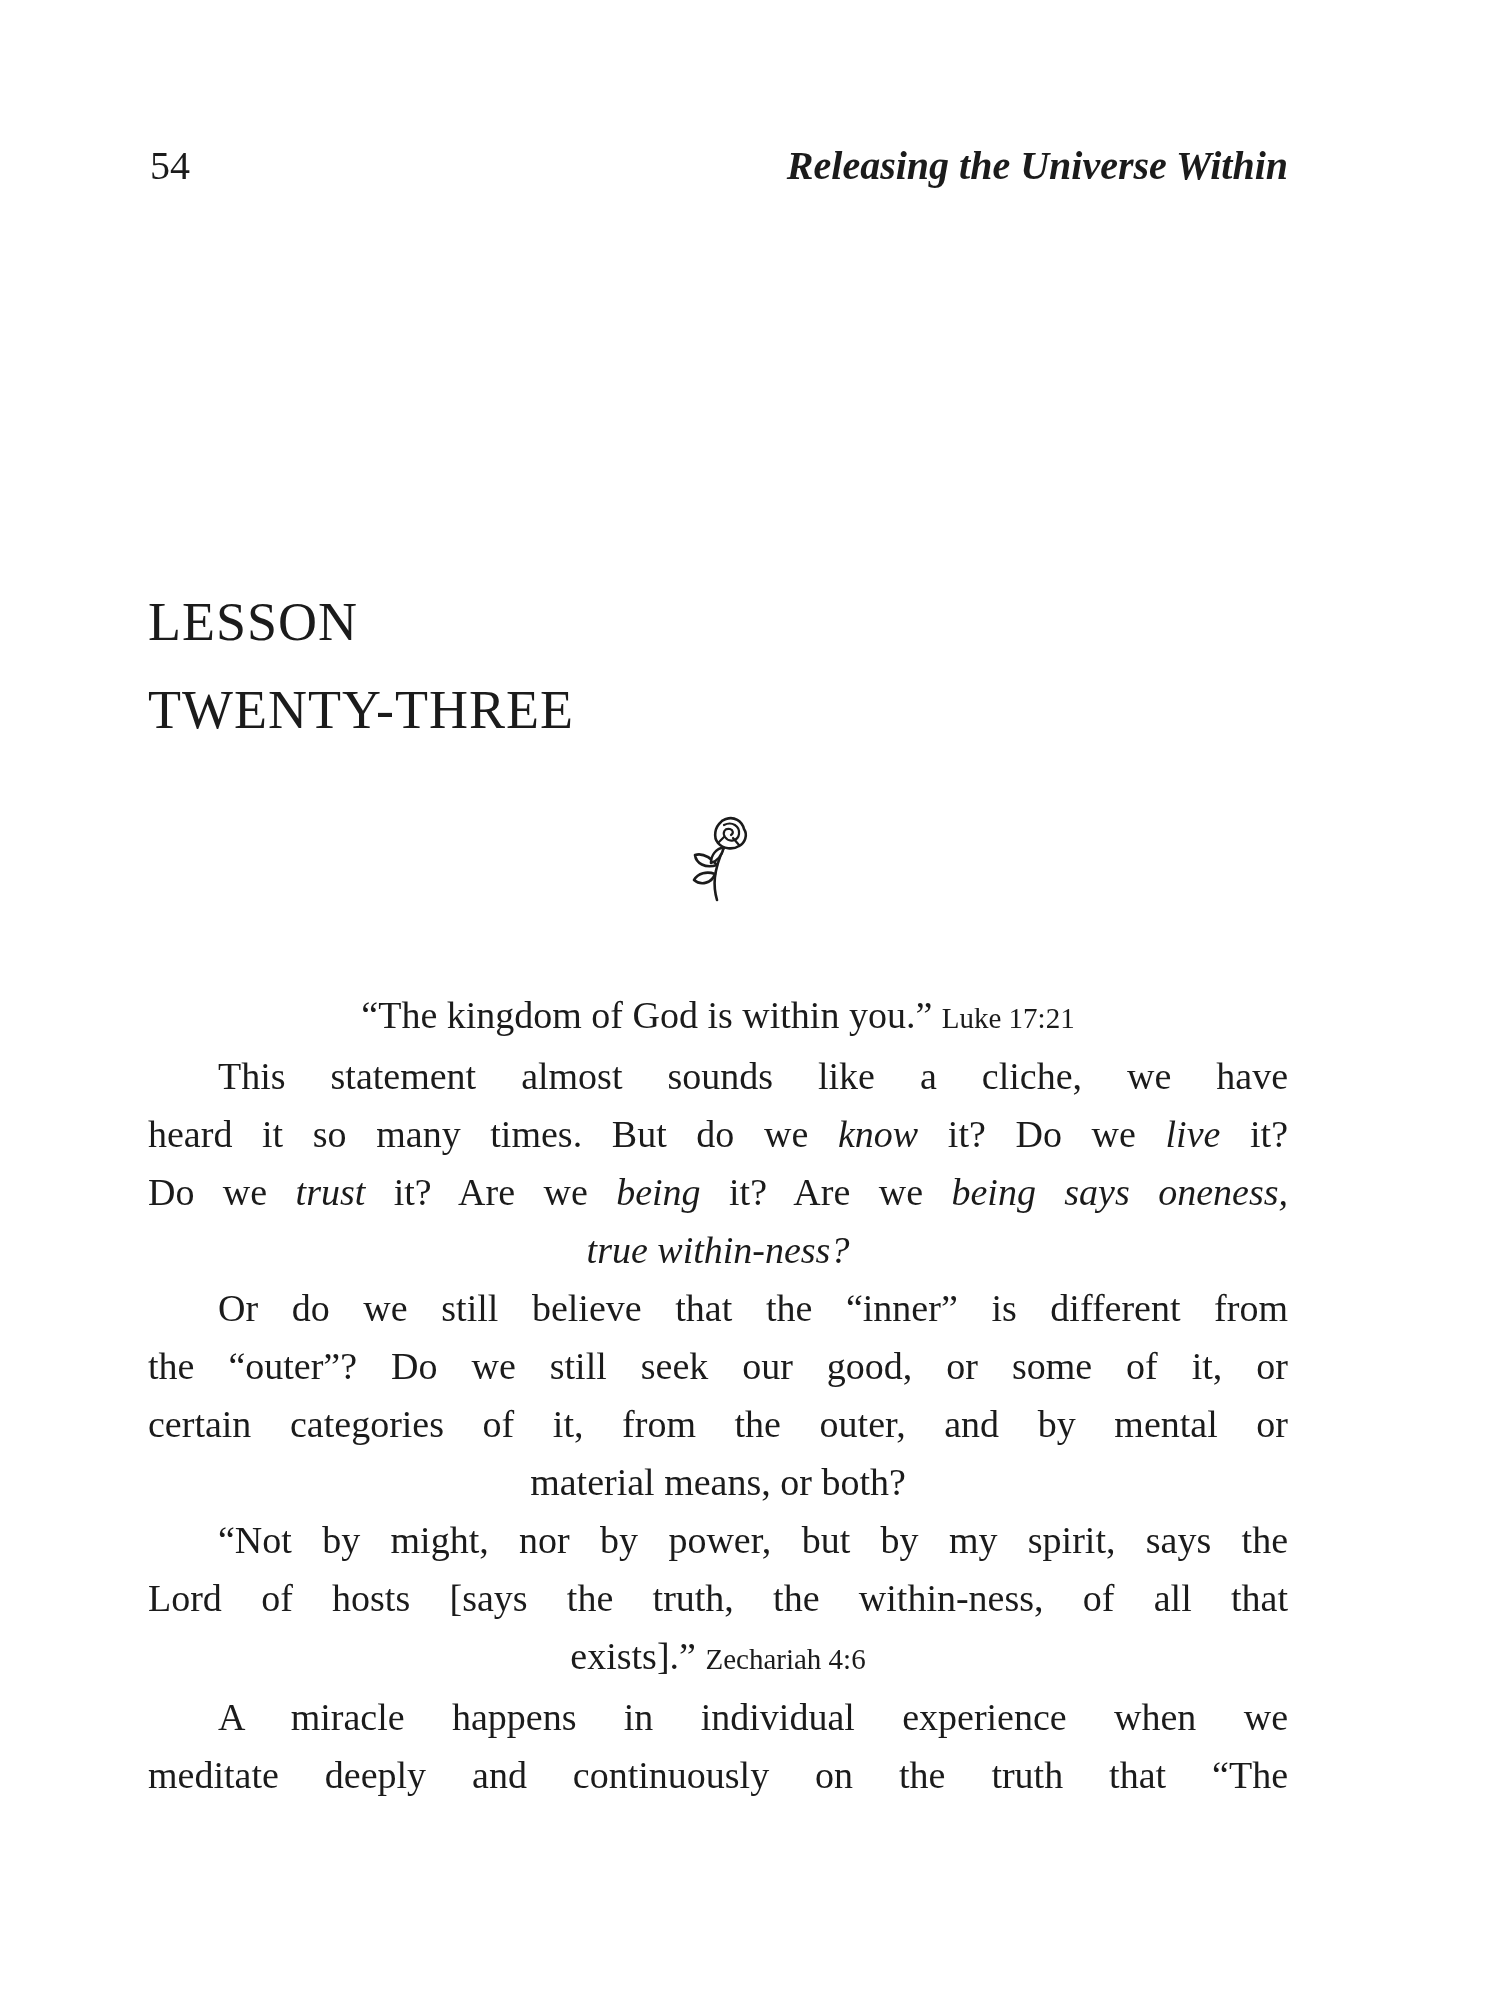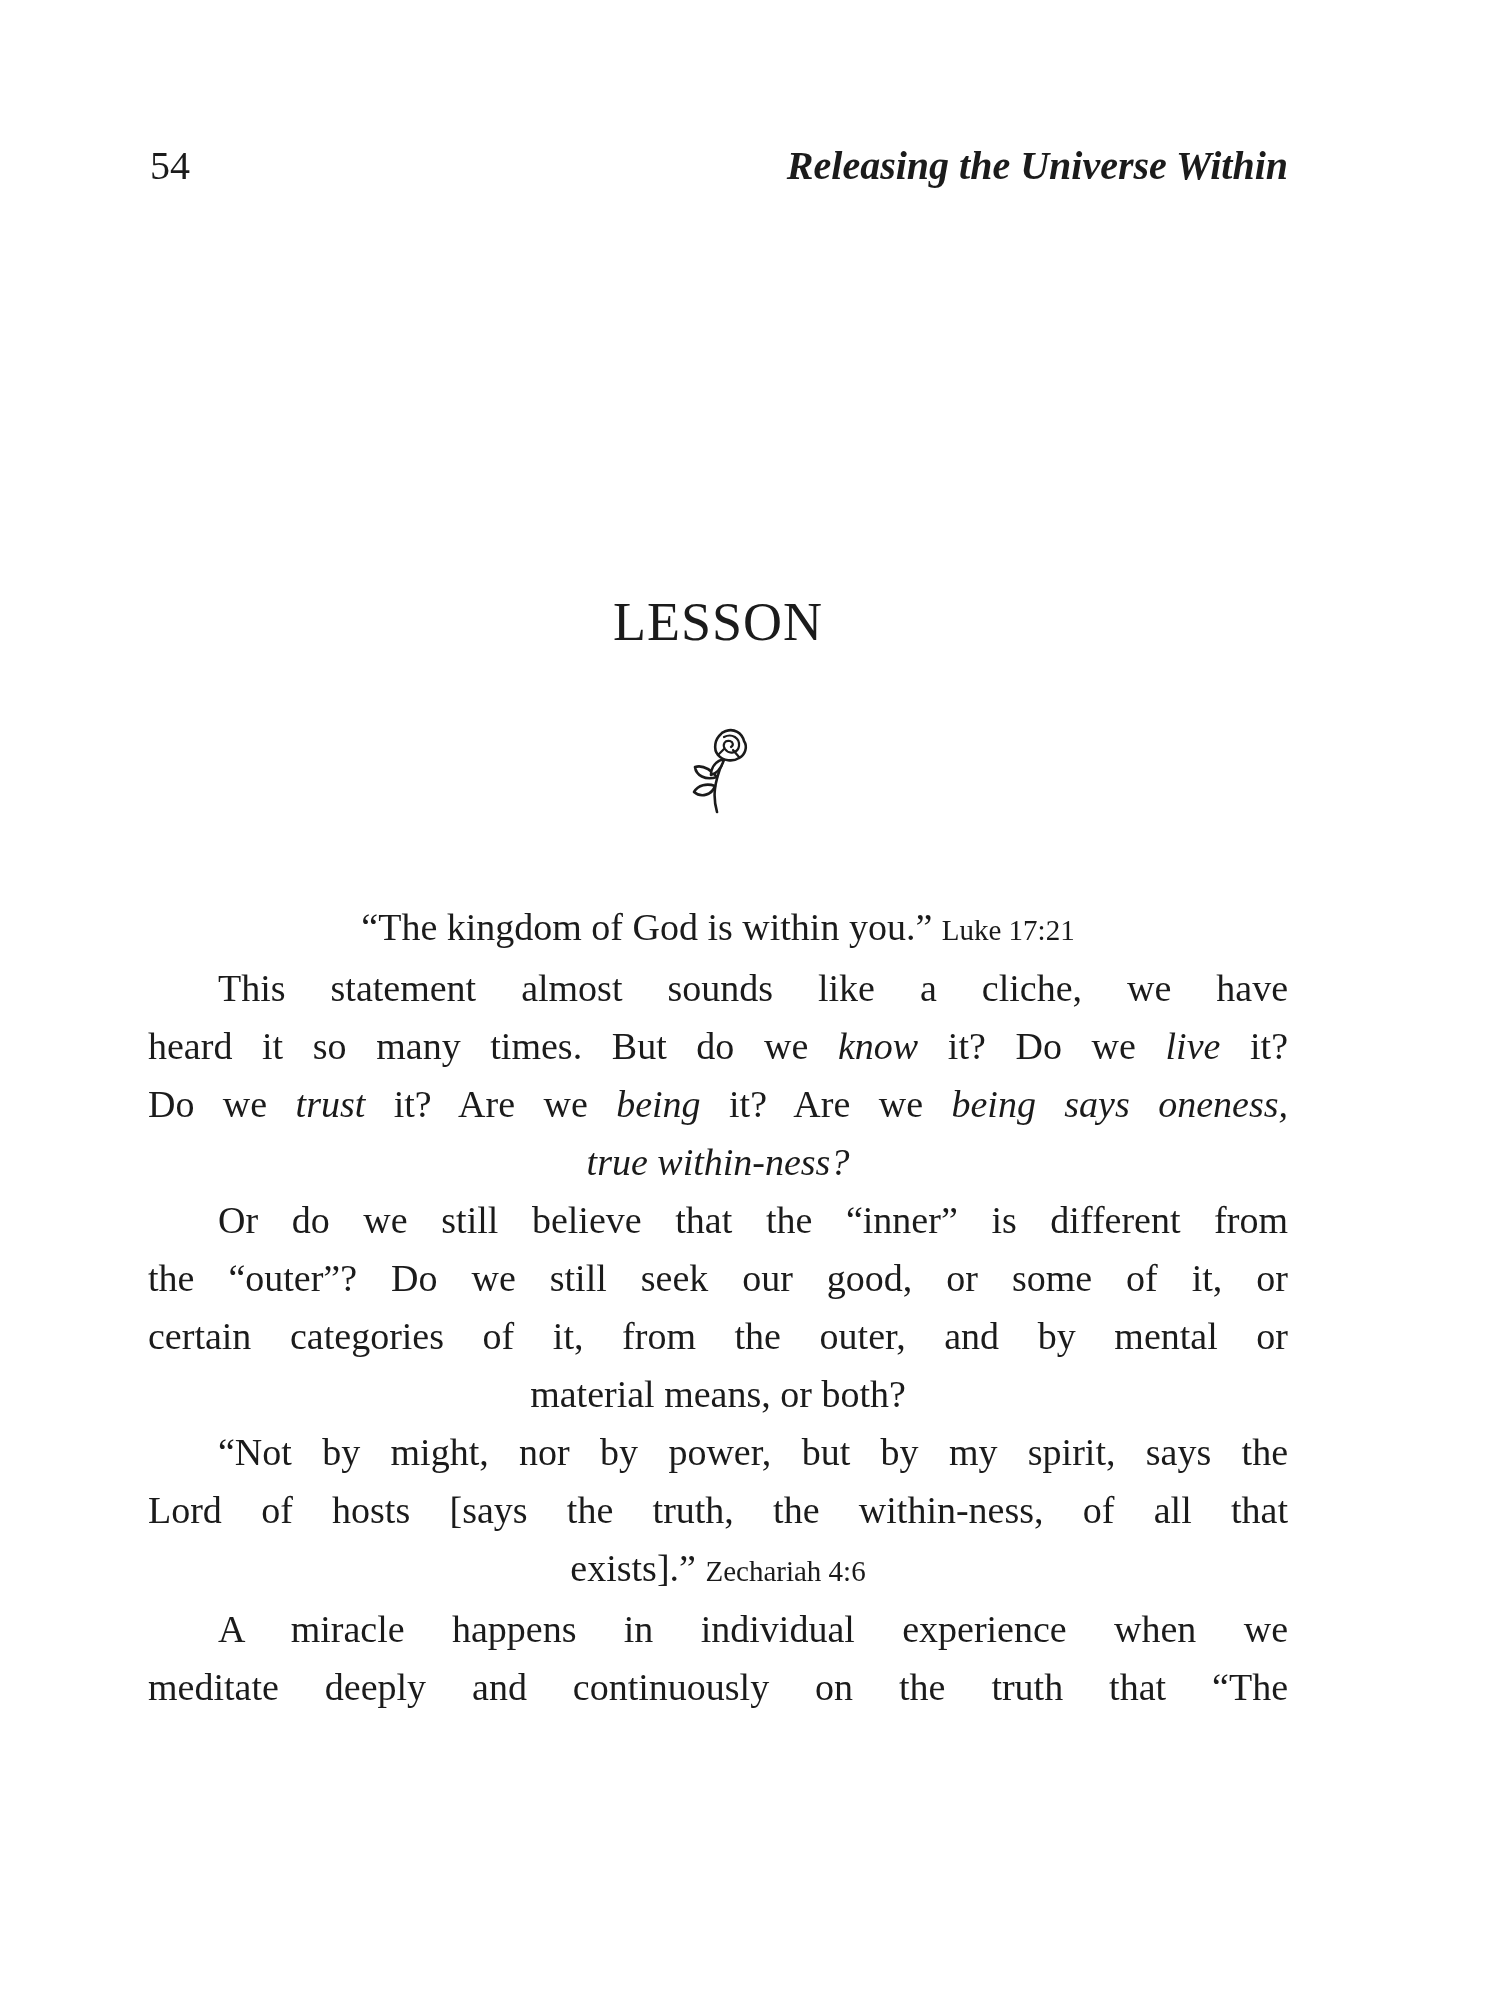--- a/index.html
+++ b/index.html
@@ -27,21 +27,20 @@
     left:2px; top:0;font-family:Liberation Serif, serif;
   }
   .head-title {
     text-align:right;
     font-style:italic;
     font-weight:bold;
   }
   
   .lesson-title {
     margin-top:388px;
-    text-align:center;
     font-size:54px;
     line-height:88px;
     letter-spacing:1px;
   }
   
   .ornament {
     margin-top:62px;
     height:92px;
     display:flex;
     justify-content:center;
@@ -69,20 +68,21 @@
 
 <div class="content">
 
   <div class="running-head">
     <span class="page-num">54</span>
     <div class="head-title">Releasing the Universe Within</div>
   </div>
 
   <div class="lesson-title">
     <div>LESSON</div>
+    <div>TWENTY-THREE</div>
   </div>
 
   <div class="ornament">
     <span>
       <svg width="62" height="90" viewBox="0 0 62 88" xmlns="http://www.w3.org/2000/svg">
         <g fill="none" stroke="#1b1b1b" stroke-width="2.6" stroke-linecap="round" stroke-linejoin="round">
 
           <path d="M30 84 C 26 70 26 56 37 31"></path>
 
           <path d="M30 49 C 23 41 15 37 8 39 C 9 47 18 53 30 49 Z" fill="#ffffff"></path>

